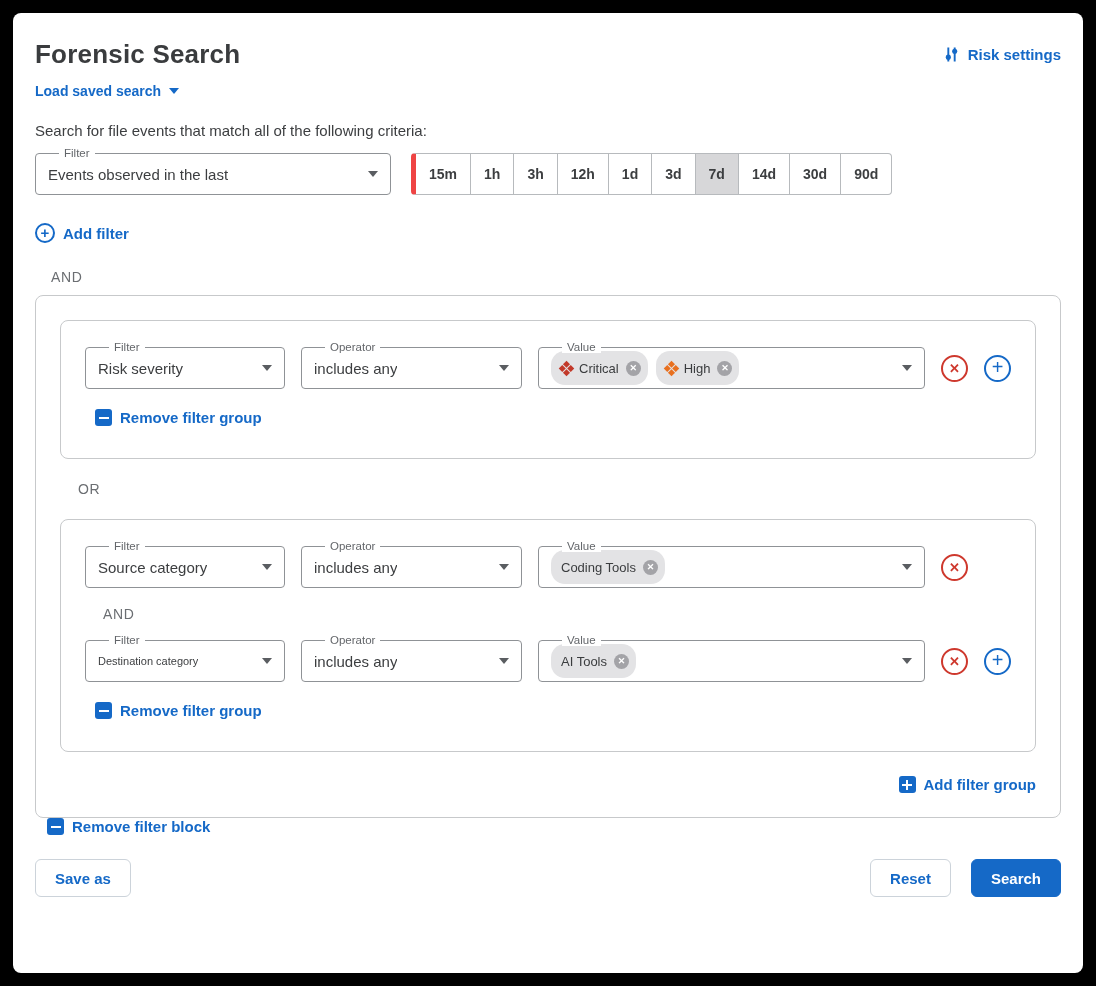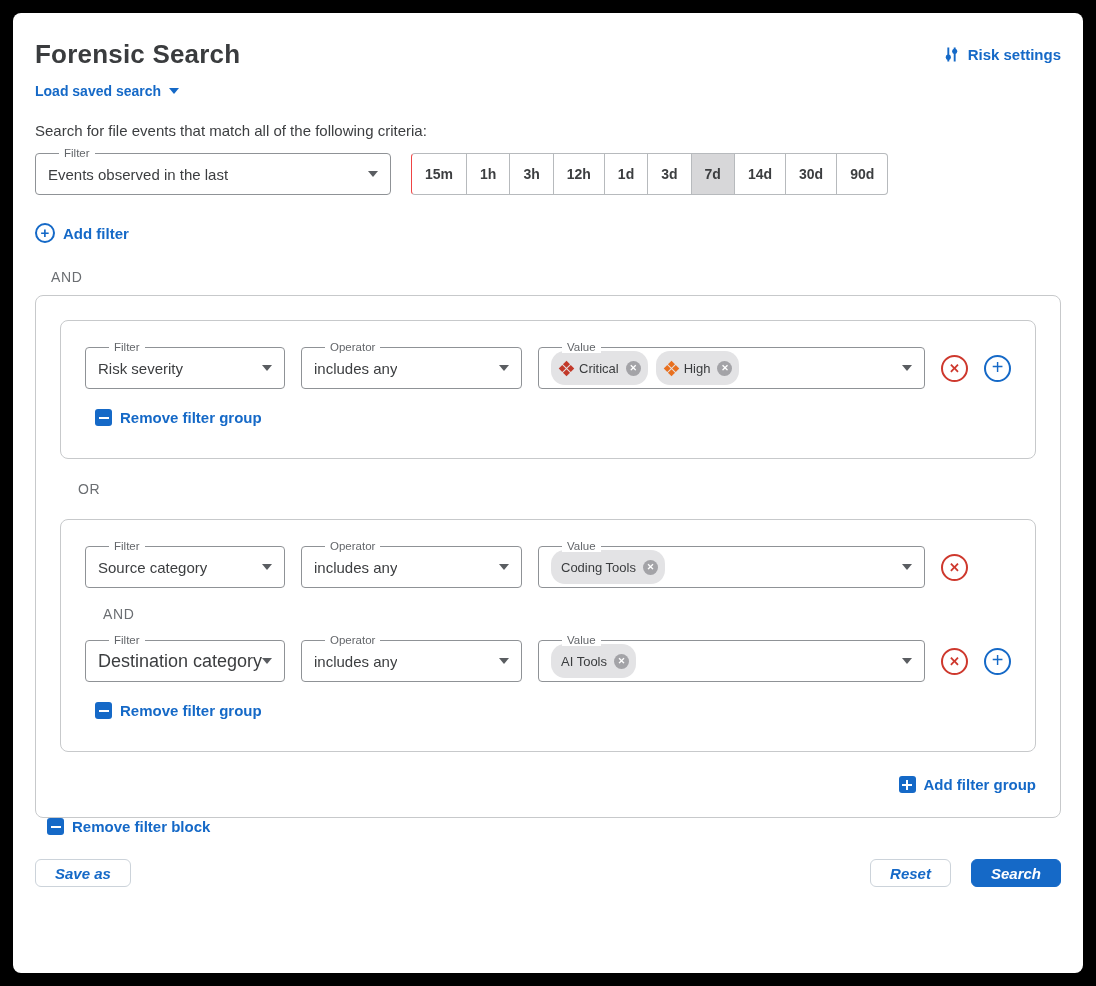--- a/index.html
+++ b/index.html
@@ -24,21 +24,21 @@
                  font-size:11.5px; color:#63666a; white-space:nowrap; }
   .field-value { font-size:15px; color:#3c3e40; white-space:nowrap; overflow:hidden; }
   .caret { width:0; height:0; border-left:5px solid transparent; border-right:5px solid transparent;
            border-top:6px solid #5a5d61; margin-left:auto; flex:0 0 auto; }
 
   .time-row { margin-top:14px; display:flex; align-items:center; gap:20px; }
   .segments { display:flex; }
   .seg { min-width:38px; padding:0 13px; height:42px; border:1px solid #b7babd; border-left:none;
          display:flex; align-items:center; justify-content:center; font-weight:700; font-size:14px;
          color:#3c3e40; background:#fff; cursor:pointer; }
-  .seg:first-child { border-left:1px solid #ef4444; border-radius:4px 0 0 4px; }
+  .seg:first-child { border-left:5px solid #ef4444; border-radius:4px 0 0 4px; }
   .seg:last-child { border-radius:0 4px 4px 0; }
   .seg.selected { background:#d7d7d9; }
 
   .add-filter-row { margin-top:28px; }
   .circle-plus-sm { width:20px; height:20px; border:2px solid #1569c7; border-radius:50%;
                     display:flex; align-items:center; justify-content:center; font-size:15px;
                     font-weight:600; color:#1569c7; line-height:1; padding-bottom:1px; }
   .connector { color:#6b6e72; font-size:14px; letter-spacing:.6px; }
   .and-top { margin:26px 0 10px 16px; }
 
@@ -68,22 +68,22 @@
   .sq.plus::before { content:""; position:absolute; top:3.5px; bottom:3.5px; left:7.5px; width:2px; background:#fff; }
 
   .remove-group-row { margin-top:20px; margin-left:10px; }
   .or-row { margin:22px 0 22px 18px; }
   .and-inner { margin:18px 0 18px 18px; }
   .add-group-row { display:flex; justify-content:flex-end; margin-top:24px; }
   .remove-block-row { margin-left:12px; }
 
   .footer { display:flex; justify-content:space-between; align-items:center; margin-top:20px; }
   .footer-right { display:flex; gap:20px; }
-  .btn { height:28px; padding:0 19px; border-radius:6px; font-weight:700; font-size:15px;
-         display:flex; align-items:center; cursor:pointer; font-family:inherit;font-style:italic; }
+  .btn { height:38px; padding:0 19px; border-radius:6px; font-weight:700; font-size:15px;
+         display:flex; align-items:center; cursor:pointer; font-family:inherit; }
   .btn-outline { background:#fff; border:1px solid #ccd3da; color:#1569c7; }
   .btn-primary { background:#1569c7; border:1px solid #1569c7; color:#fff; }
 </style>
 </head>
 <body>
 
 <div class="app">
 
   <div class="header-row">
     <div class="page-title">Forensic Search</div>
@@ -215,21 +215,21 @@
         </div>
         <span class="circle-btn remove">✕</span>
         <span class="spacer27"></span>
       </div>
 
       <div class="connector and-inner">AND</div>
 
       <div class="filter-row">
         <div class="field f-filter">
           <span class="field-label">Filter</span>
-          <span class="field-value" style="font-size:18px;">Destination category</span>
+          <span class="field-value" style="font-size:11px;">Destination category</span>
           <span class="caret"></span>
         </div>
         <div class="field f-operator">
           <span class="field-label">Operator</span>
           <span class="field-value">includes any</span>
           <span class="caret"></span>
         </div>
         <div class="field f-value">
           <span class="field-label">Value</span>
           <span class="chips">

